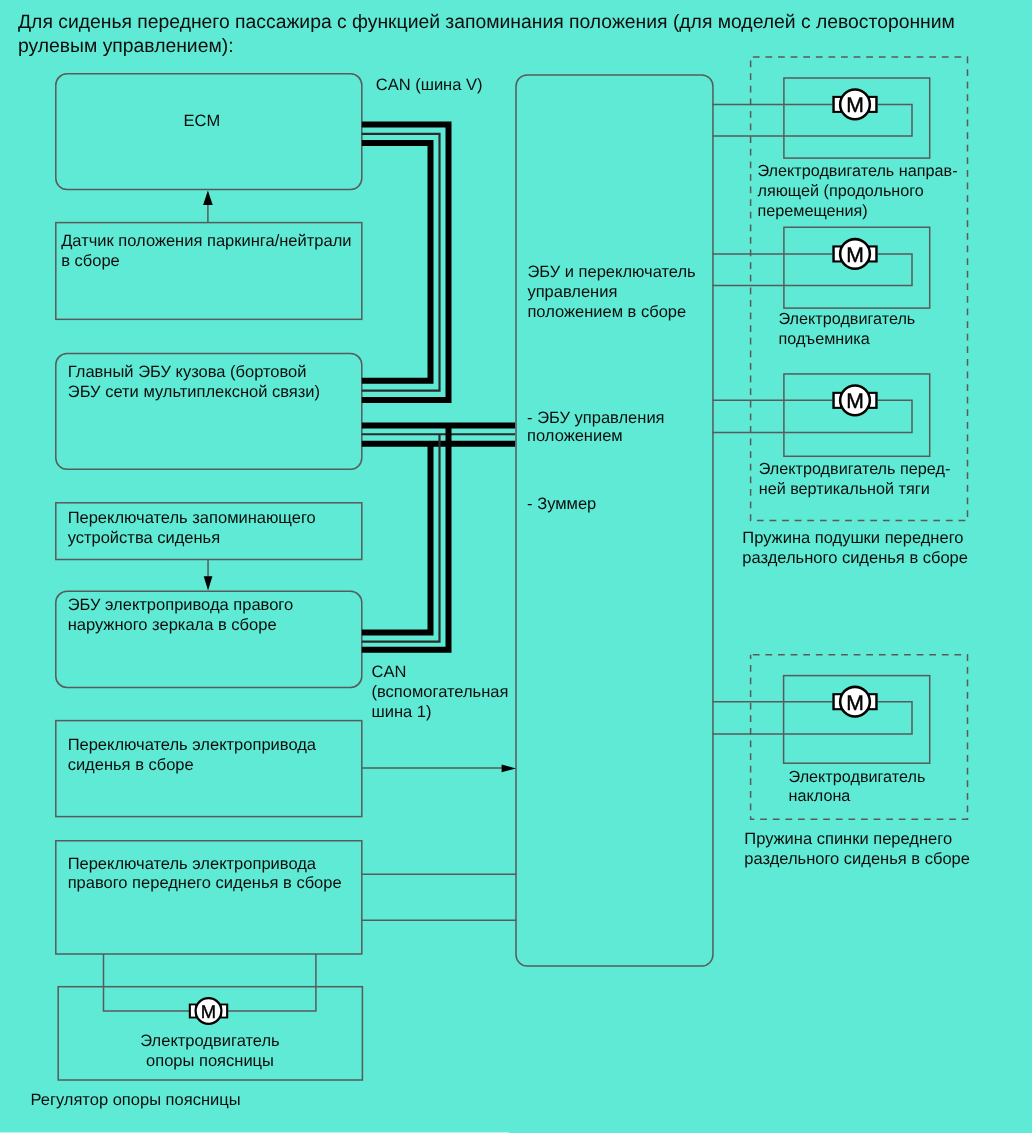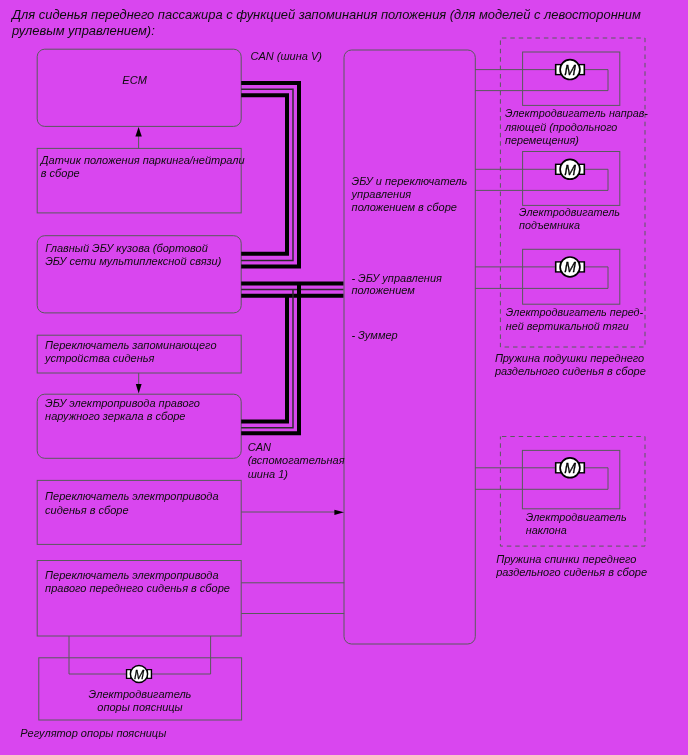--- a/index.html
+++ b/index.html
@@ -1,20 +1,20 @@
 <!DOCTYPE html>
 <html><head>
 <meta charset="utf-8">
 <title>Front passenger seat memory wiring diagram</title>
 <style>
   html,body{margin:0;padding:0;background:#ffffff;}
   body{width:688px;height:755px;overflow:hidden;
        font-family:"Liberation Sans",sans-serif;color:#231f20;
        -webkit-font-smoothing:antialiased;}
-  #stage{position:relative;width:688px;height:755px;background:#d946ef;font-style:italic;}
+  #stage{position:relative;width:688px;height:755px;background:#5eead4;}
   svg#diagram{position:absolute;left:0;top:0;width:688px;height:755px;}
   svg#diagram text{font-family:"Liberation Sans",sans-serif;fill:#0d0d0d;
               font-size:11px;}
   svg#diagram .ttl{font-size:12.9px;}
   svg#diagram .sm{font-size:10.8px;}
   svg#diagram .bx{fill:none;stroke:#595a5c;stroke-width:1;}
   svg#diagram .bxsq{fill:none;stroke:#595a5c;stroke-width:1;}
   svg#diagram .dash{fill:none;stroke:#595a5c;stroke-width:1;stroke-dasharray:4.5 3.9;
                     stroke-dashoffset:-1.5;}
   svg#diagram .wire{fill:none;stroke:#595a5c;stroke-width:1;}

